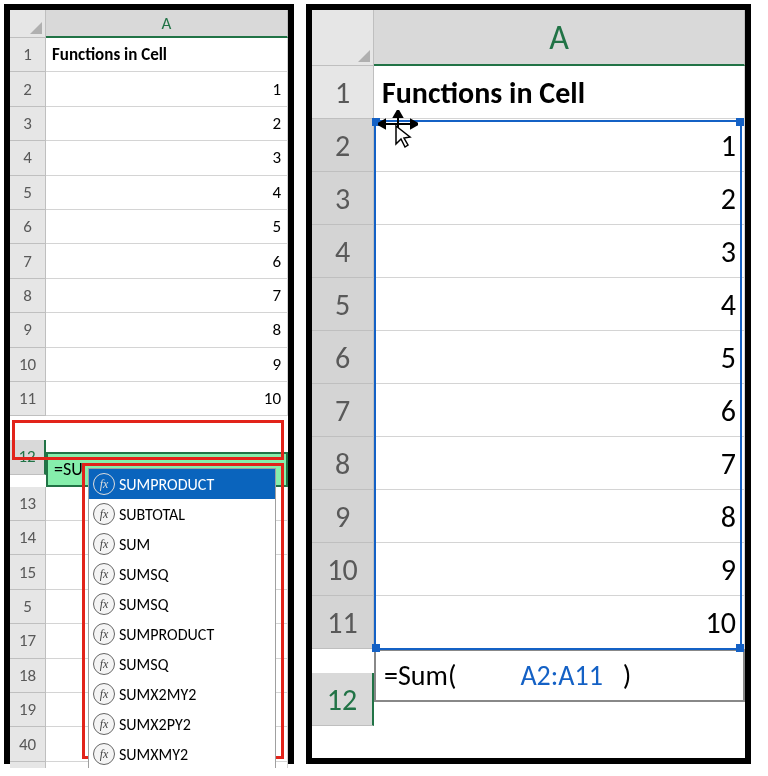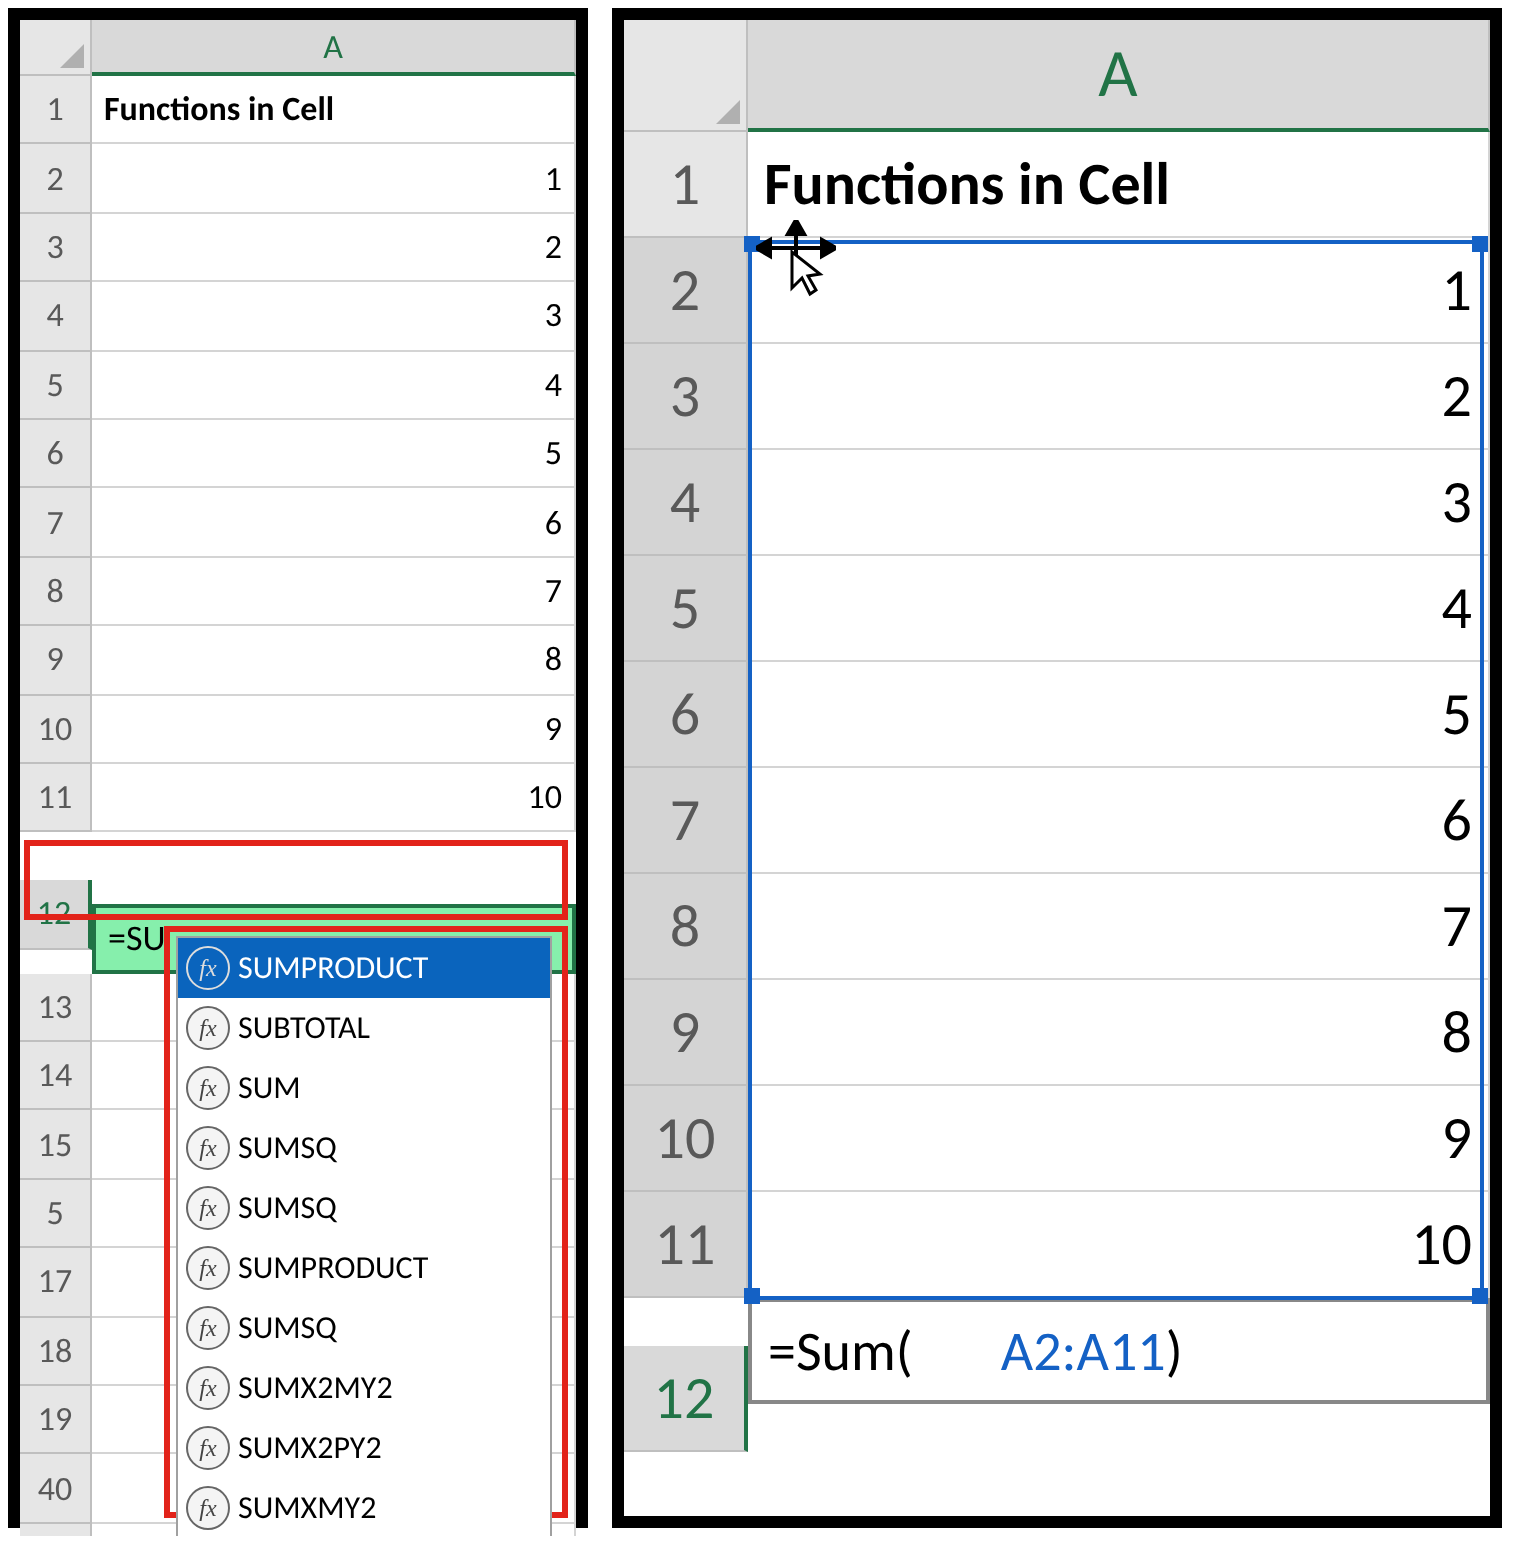--- a/index.html
+++ b/index.html
@@ -138,20 +138,21 @@
     .formula-cell-r {
       border-top: 2px solid #888;
       border-left: 2px solid #888;
       border-bottom: 2px solid #888;
       border-right: 2px solid #888;
       background:#fff;
       font-size: 28px;
       padding: 4px 8px;
       display:flex; align-items:center;
       height: 53px;
+      gap: 20px;
     }
     .formula-blue { color: #1461c5; margin-left: 44px; }
 
     .sheet-left .hdr-row { height: 28px; }
     .sheet-left .row-header, .sheet-left .cell { height: 34.4px; }
   </style>
 </head>
 <body>
 
 <div class="panel panel-left">

